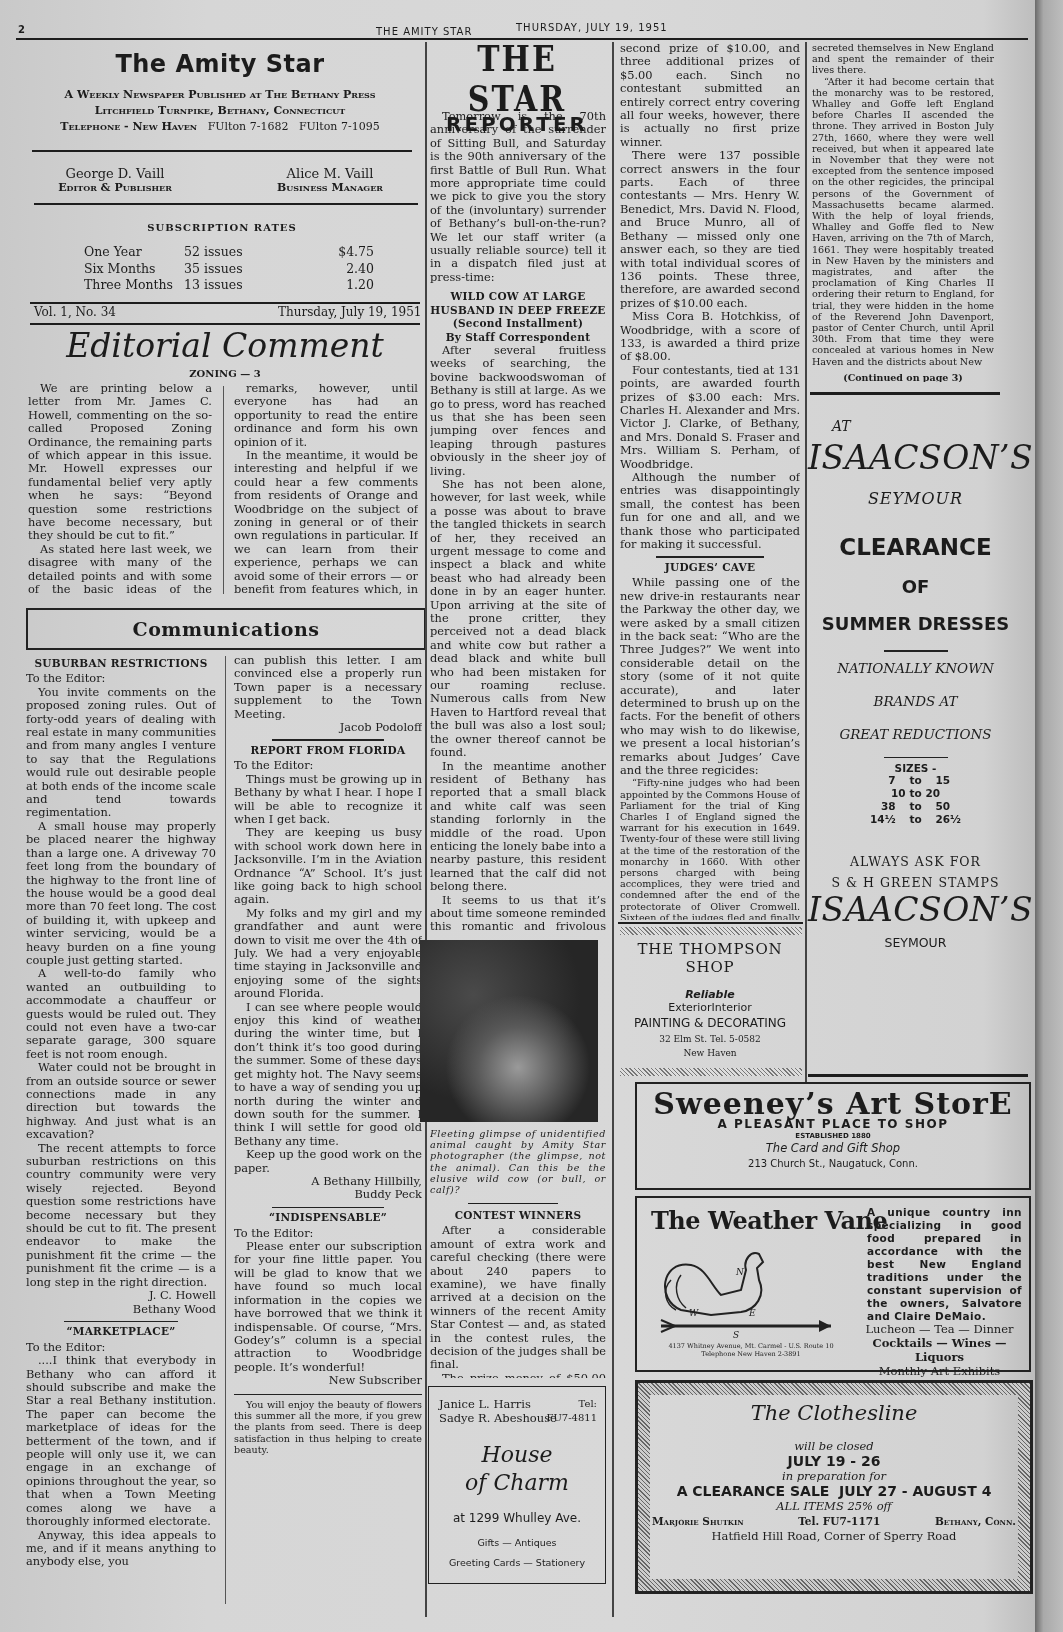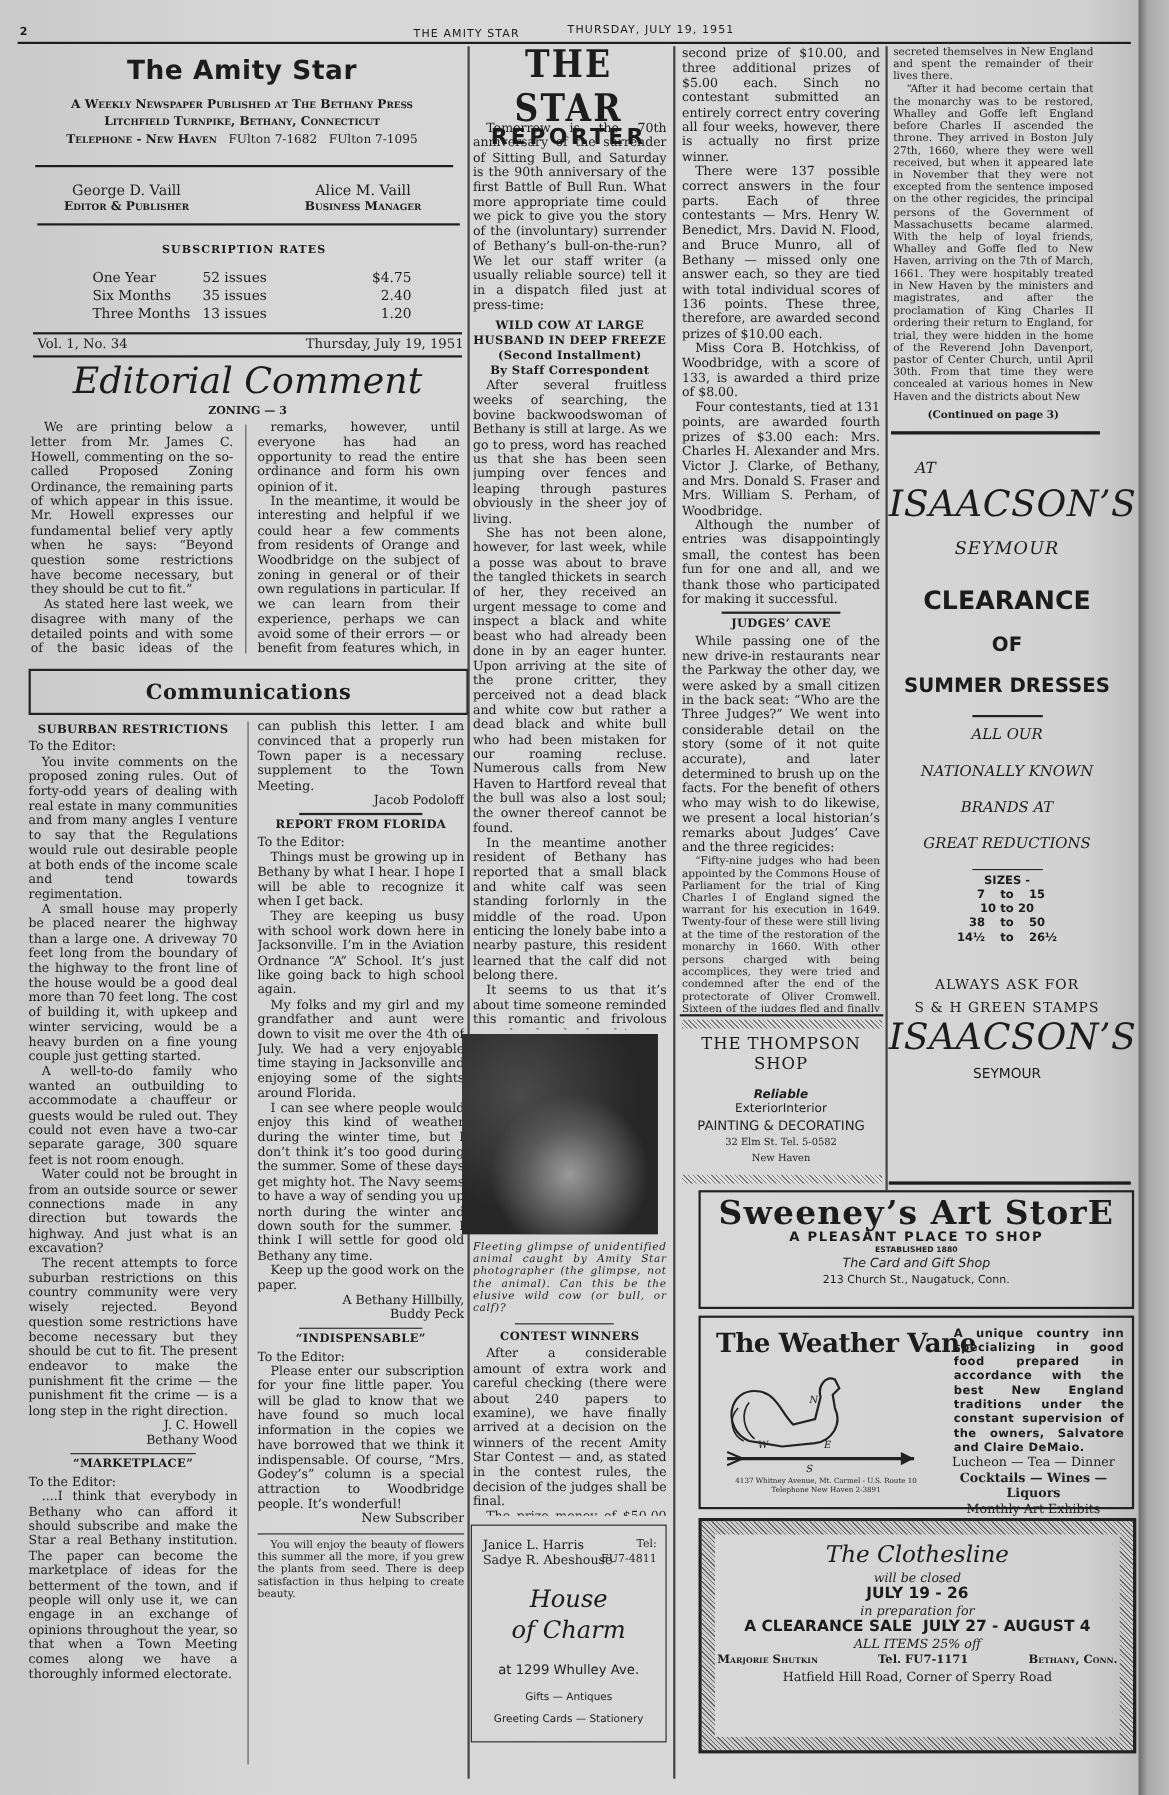--- a/index.html
+++ b/index.html
@@ -111,24 +111,25 @@
     <p>A small house may properly be placed nearer the highway than a large one. A driveway 70 feet long from the boundary of the highway to the front line of the house would be a good deal more than 70 feet long. The cost of building it, with upkeep and winter servicing, would be a heavy burden on a fine young couple just getting started.</p>
     <p>A well-to-do family who wanted an outbuilding to accommodate a chauffeur or guests would be ruled out. They could not even have a two-car separate garage, 300 square feet is not room enough.</p>
     <p>Water could not be brought in from an outside source or sewer connections made in any direction but towards the highway. And just what is an excavation?</p>
     <p>The recent attempts to force suburban restrictions on this country community were very wisely rejected. Beyond question some restrictions have become necessary but they should be cut to fit. The present endeavor to make the punishment fit the crime — the punishment fit the crime — is a long step in the right direction.</p>
     <p class="sig">J. C. Howell</p>
     <p class="sig">Bethany Wood</p>
     <div style="width: 60%; height: 1.5px; background: rgb(34, 34, 34); margin: 5px auto 3px;"></div>
     <div class="hd">“MARKETPLACE”</div>
     <div>To the Editor:</div>
     <p>....I think that everybody in Bethany who can afford it should subscribe and make the Star a real Bethany institution. The paper can become the marketplace of ideas for the betterment of the town, and if people will only use it, we can engage in an exchange of opinions throughout the year, so that when a Town Meeting comes along we have a thoroughly informed electorate.</p>
+    <p>Anyway, this idea appeals to me, and if it means anything to anybody else, you</p>
   </div>
 <div class="rule" style="left:225px;top:656px;width:1px;height:948px;background:#555"></div>
 <div class="col txt" style="left:234px;top:654px;width:188px;height:950px" id="comm-right">
-    <p style="text-indent: 0px;">can publish this letter. I am convinced that a properly run Town paper is a necessary supplement to the Town Meeting.</p>
+    <p style="text-indent: 0px;">can publish this letter. I am convinced else a properly run Town paper is a necessary supplement to the Town Meeting.</p>
     <p class="sig">Jacob Podoloff</p>
     <div style="width: 60%; height: 1.5px; background: rgb(34, 34, 34); margin: 5px auto 3px;"></div>
     <div class="hd">REPORT FROM FLORIDA</div>
     <div>To the Editor:</div>
     <p>Things must be growing up in Bethany by what I hear. I hope I will be able to recognize it when I get back.</p>
     <p>They are keeping us busy with school work down here in Jacksonville. I’m in the Aviation Ordnance “A” School. It’s just like going back to high school again.</p>
     <p>My folks and my girl and my grandfather and aunt were down to visit me over the 4th of July. We had a very enjoyable time staying in Jacksonville and enjoying some of the sights around Florida.</p>
     <p>I can see where people would enjoy this kind of weather during the winter time, but I don’t think it’s too good during the summer. Some of these days get mighty hot. The Navy seems to have a way of sending you up north during the winter and down south for the summer. I think I will settle for good old Bethany any time.</p>
     <p>Keep up the good work on the paper.</p>
     <p class="sig">A Bethany Hillbilly,</p>
@@ -228,21 +229,20 @@
 
 <div class="abs ctr" style="left:808px;top:418px;width:215px;font-family:'DejaVu Serif',serif">
   <div class="ital" style="text-align:left;padding-left:24px;font-size:14px">AT</div>
   <div class="ital" style="font-size:33px;margin-top:4px;letter-spacing:0.5px">ISAACSON’S</div>
   <div class="ital" style="font-size:16px;margin-top:12px;letter-spacing:1px">SEYMOUR</div>
   <div class="sans" style="font-size:23px;font-weight:bold;margin-top:26px">CLEARANCE</div>
   <div class="sans" style="font-size:18px;font-weight:bold;margin-top:16px">OF</div>
   <div class="sans" style="font-size:18px;font-weight:bold;margin-top:16px">SUMMER DRESSES</div>
   <div style="width:64px;height:1.5px;background:#222;margin:16px auto 0"></div>
   <div id="isaacson-body" class="ital" style="font-size:13.5px;line-height:33px;margin-top:0">
-      <div>ALL OUR</div>
       <div>NATIONALLY KNOWN</div>
       <div>BRANDS AT</div>
       <div>GREAT REDUCTIONS</div>
     </div>
   <div style="width:64px;height:1.5px;background:#222;margin:6px auto 0"></div>
   <div class="sans" style="font-size:10.5px;font-weight:bold;margin-top:4px">SIZES -</div>
   <div id="sizes" class="sans" style="font-size:10.5px;font-weight:bold;line-height:13px">
       <div style="display: flex; justify-content: center; gap: 10px;">
         <span style="width: 30px; text-align: right;">7</span>
         <span style="width: 20px; text-align: center;">to</span>
@@ -301,21 +301,21 @@
     <div style="font-weight:bold">Cocktails — Wines — Liquors</div>
     <div>Monthly Art Exhibits</div>
   </div>
   <div class="abs sans" style="left:230px;top:8px;width:155px;font-size:10.5px;line-height:13px;font-weight:bold;text-align:justify;letter-spacing:0.4px">A unique country inn specializing in good food prepared in accordance with the best New England traditions under the constant supervision of the owners, Salvatore and Claire DeMaio.</div>
 </div>
 
 <div class="box" style="left:635px;top:1380px;width:392px;height:208px;border-width:3px;padding:0">
   <div class="abs" style="left:0;top:0;right:0;bottom:0;border:12px solid transparent;border-image:repeating-linear-gradient(45deg,#666 0 1px,#ccc 1px 3px) 12"></div>
   <div class="abs ctr" style="left:14px;top:18px;width:364px">
     <div class="ital" style="font-size:21px">The Clothesline</div>
-    <div class="ital" style="font-size:11.5px;margin-top:2px">will be closed</div>
+    <div class="ital" style="font-size:11.5px;margin-top:14px">will be closed</div>
     <div class="sans" style="font-size:14px;font-weight:bold">JULY 19 - 26</div>
     <div class="ital" style="font-size:11.5px">in preparation for</div>
     <div class="sans" style="font-size:14px;font-weight:bold;white-space:pre">A CLEARANCE SALE  JULY 27 - AUGUST 4</div>
     <div class="ital" style="font-size:11.5px">ALL ITEMS 25% off</div>
     <div style="display:flex;justify-content:space-between;font-size:10.5px;font-weight:bold;margin-top:2px">
       <span class="caps">Marjorie Shutkin</span>
       <span>Tel. FU7-1171</span>
       <span class="caps">Bethany, Conn.</span>
     </div>
     <div style="font-size:11.5px;margin-top:2px">Hatfield Hill Road, Corner of Sperry Road</div>

